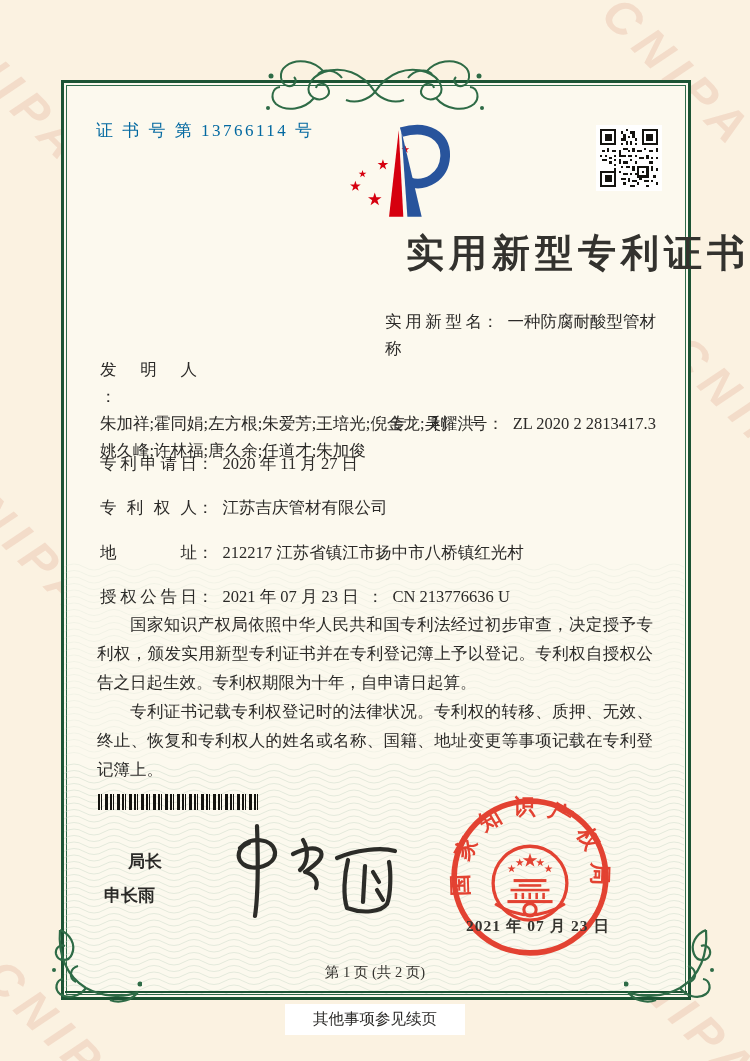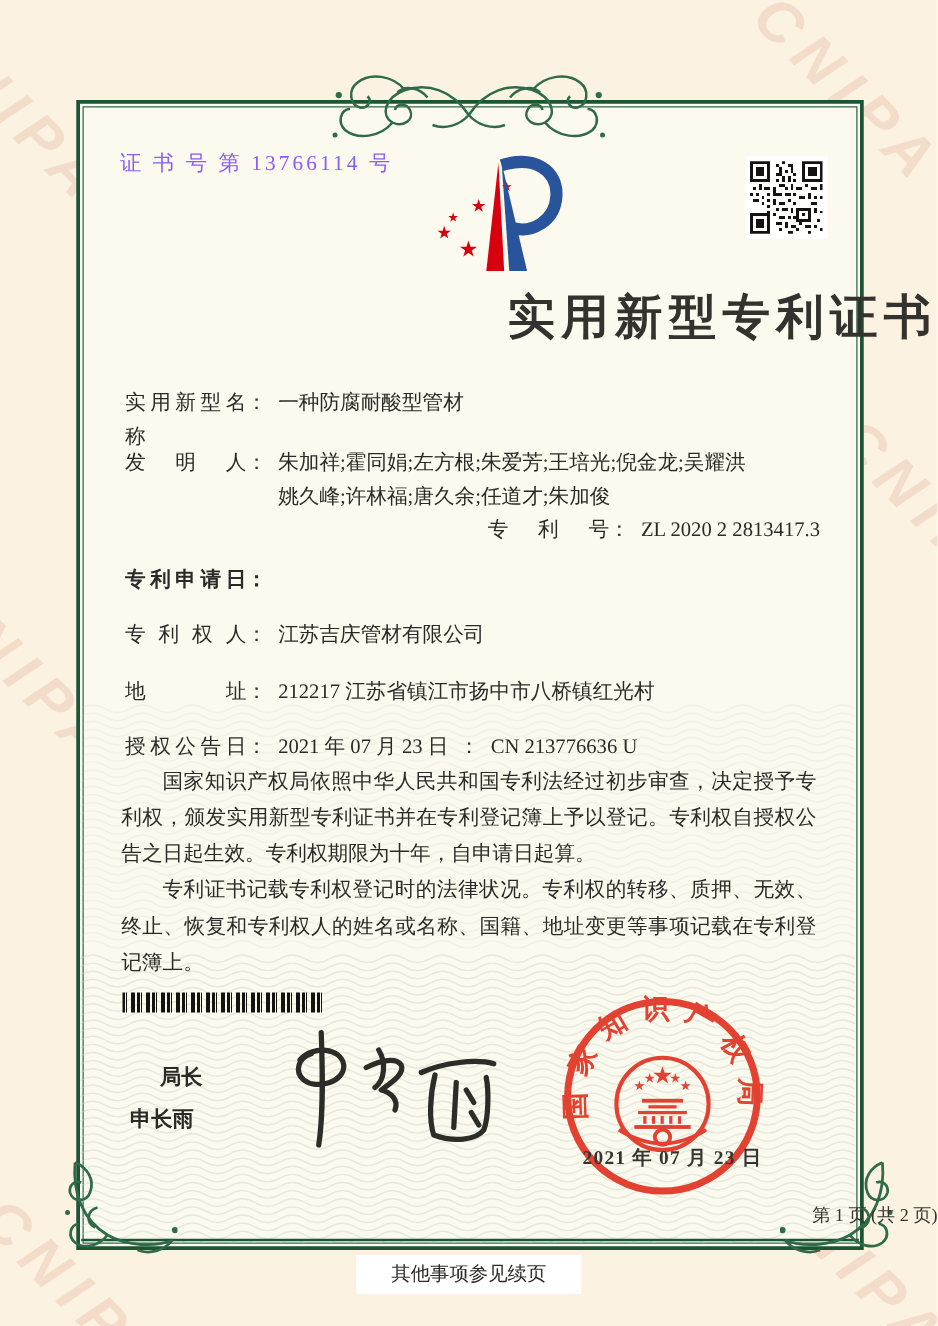--- a/index.html
+++ b/index.html
@@ -33,50 +33,50 @@
   }
   .bottom-band{position:absolute; left:65px; width:622px; top:991px; height:2px; background:#1c5434;}
   .waves{position:absolute; left:64px; pointer-events:none;}
   .waves-a{top:562px; opacity:.20;}
   .waves-b{top:762px; opacity:.48;}
   .ornament-top{position:absolute; left:258px; top:54px;}
   .flourish{position:absolute; top:926px;}
   .flourish-left{left:50px;}
   .flourish-right{left:624px; transform:scaleX(-1);}
   
-  .cert-no{position:absolute; left:96px; top:119px; font-size:17px; letter-spacing:2.5px; color:#8b5cf6;}
+  .cert-no{position:absolute; left:96px; top:119px; font-size:17px; letter-spacing:2.5px; color:#0369a1;}
   .logo{position:absolute; left:302px; top:122px;}
   .qr{position:absolute; left:596px; top:125px; width:66px; height:66px; background:#fff;
       display:flex; align-items:center; justify-content:center;}
   .title{position:absolute; left:0; right:0; top:228px; text-align:right;
          font-size:38px; font-weight:bold; letter-spacing:5px; color:#33322e;}
   
   .row{position:absolute; left:100px; width:556px; display:flex; font-size:16.5px; line-height:27px;}
   .row .lbl{display:inline-block; width:97px; text-align:justify; text-align-last:justify; flex:none;}
   .row .colon{flex:none; margin-right:9px;}
   .row .val{white-space:pre-line;}
-  .row-name{top:308px;} .row-inventors{top:356px;} .row-patno{top:410px;justify-content:flex-end;}
-  .row-filing{top:450px;font-weight:bold;} .row-patentee{top:494px;} .row-address{top:539px;}
+  .row-name{top:308px;justify-content:flex-end;} .row-inventors{top:356px;flex-direction:column;} .row-patno{top:410px;justify-content:flex-end;}
+  .row-filing{top:450px;} .row-patentee{top:494px;} .row-address{top:539px;}
   .row-grant{top:583px; position:absolute;}
   .pair2{position:absolute; left:267px; top:0; display:flex;}
   .pair2 .lbl2{display:inline-block; width:78px; text-align:justify; text-align-last:justify; flex:none; font-size:16px;}
   
   .body-text{position:absolute; left:97px; top:610px; width:556px;
              font-size:16.5px; line-height:29px; text-align:justify; color:#2b2a28;}
   .body-text p{margin:0; text-indent:2em;}
   
   .barcode{position:absolute; left:98px; top:794px; width:160px; height:16px;
     background:repeating-linear-gradient(90deg,#14130f 0 2px,transparent 2px 3px,#14130f 3px 4px,transparent 4px 7px,#14130f 7px 10px,transparent 10px 12px);}
   .sig-title{position:absolute; left:104px; top:850px; font-size:17px; font-weight:600;margin-left:24px;}
   .sig-name{position:absolute; left:104px; top:884px; font-size:17px; font-weight:600;}
   .sig-hand{position:absolute; left:205px; top:810px;}
   .seal{position:absolute; left:448px; top:795px; opacity:.93;}
   .seal-date{position:absolute; left:466px; top:916px; font-size:15.5px; font-weight:600;
              letter-spacing:1px; color:#35342f;}
-  .page-info{position:absolute; left:0; right:0; top:963px; text-align:right; font-size:14.5px; color:#34332f;}
+  .page-info{position:absolute; left:0; right:0; top:963px; text-align:center; font-size:14.5px; color:#34332f;}
   .continuation{position:absolute; left:50%; transform:translateX(-50%); top:1004px;
                 background:#ffffff; padding:5px 28px; font-size:15.5px; white-space:nowrap; color:#2b2a28;}
   .hidden-defs{position:absolute; width:0; height:0; overflow:hidden;}
 </style>
 </head>
 <body>
 
 <div class="page">
 
   <svg class="hidden-defs" aria-hidden="true">
@@ -242,20 +242,21 @@
 姚久峰;许林福;唐久余;任道才;朱加俊</span>
   </div>
   <div class="row row-patno">
     <span class="lbl">专利号</span>
       <span class="colon">：</span>
       <span class="val">ZL 2020 2 2813417.3</span>
   </div>
   <div class="row row-filing">
     <span class="lbl">专利申请日</span>
       <span class="colon">：</span>
+      <span class="val">2020 年 11 月 27 日</span>
   </div>
   <div class="row row-patentee">
     <span class="lbl">专利权人</span>
       <span class="colon">：</span>
       <span class="val">江苏吉庆管材有限公司</span>
   </div>
   <div class="row row-address">
     <span class="lbl">地址</span>
       <span class="colon">：</span>
       <span class="val">212217 江苏省镇江市扬中市八桥镇红光村</span>

